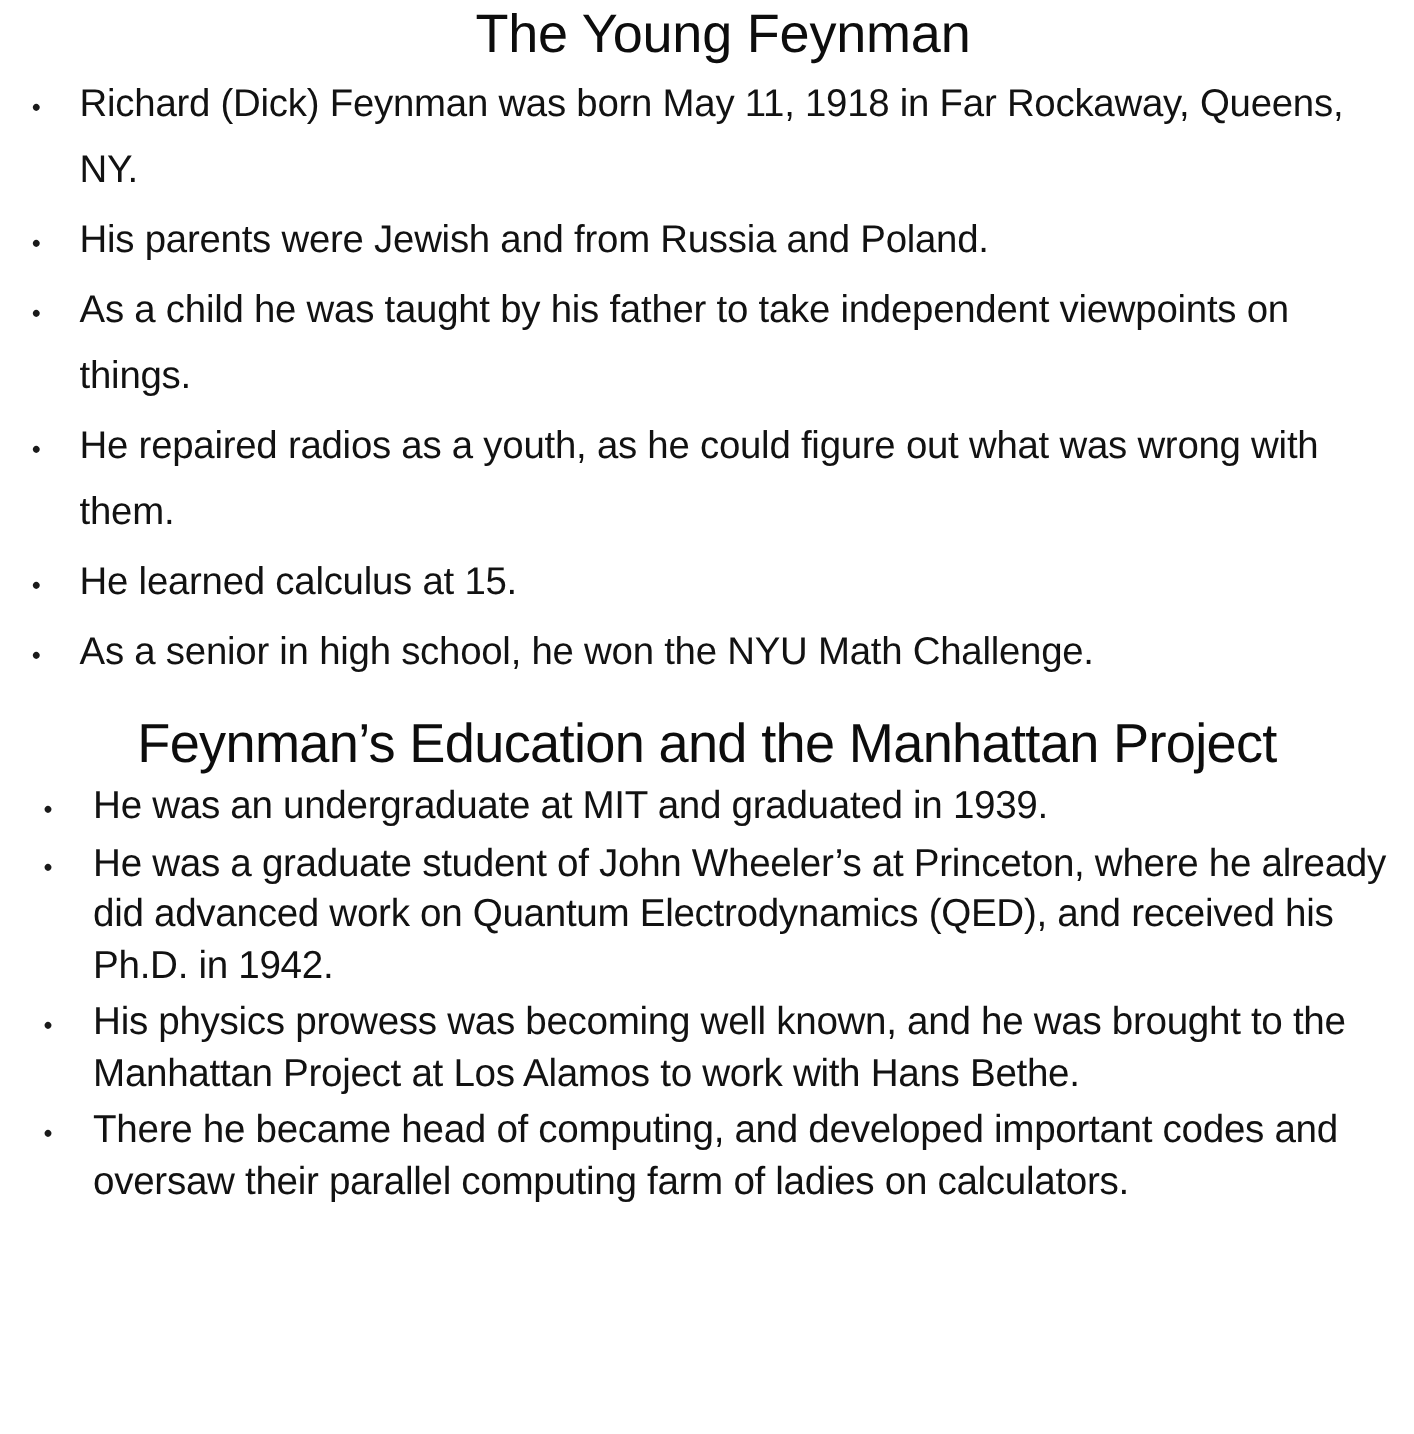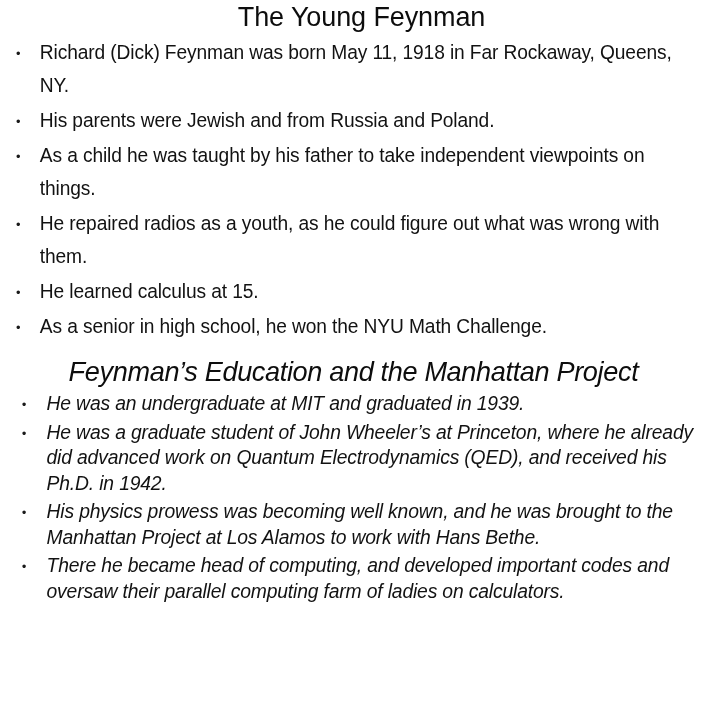--- a/index.html
+++ b/index.html
@@ -91,21 +91,21 @@
     letter-spacing: -0.16px;
     transform: scaleX(0.99);
     transform-origin: left center;
   }
   .section-2 ul.bullets > li::before {
     left: 22px;
     top: 7px;
   }
 
   .section-1 { margin-top: 0px; }
-  .section-2 { margin-top: 12px; font-style: italic; }
+  .section-2 { margin-top: 12px; }
 </style>
 </head>
 <body>
 
 <div class="slide">
 
   <div class="section-1">
     <h1 class="heading heading-1">The Young Feynman</h1>
 
     <ul class="bullets">

